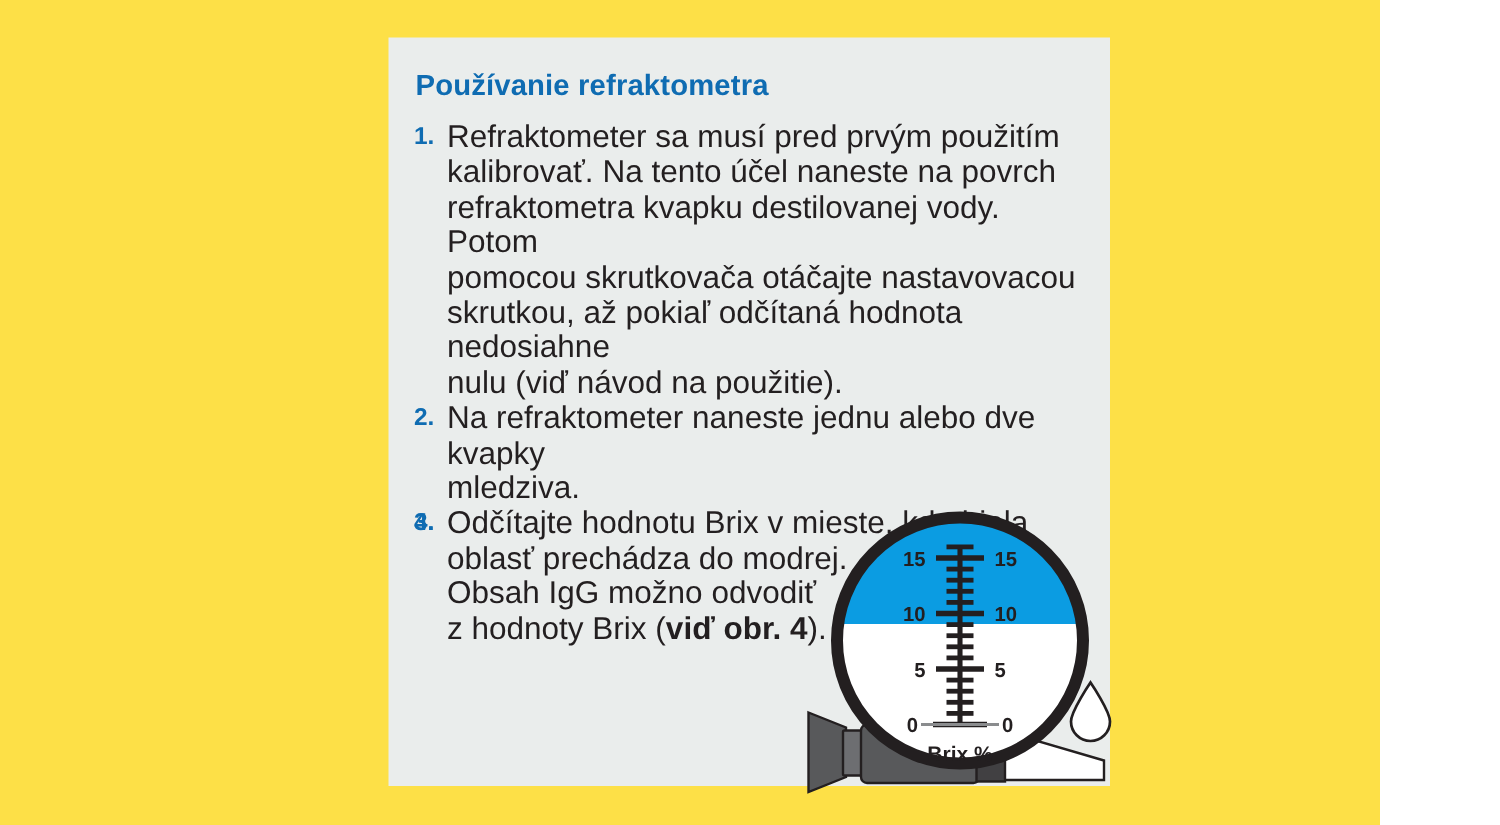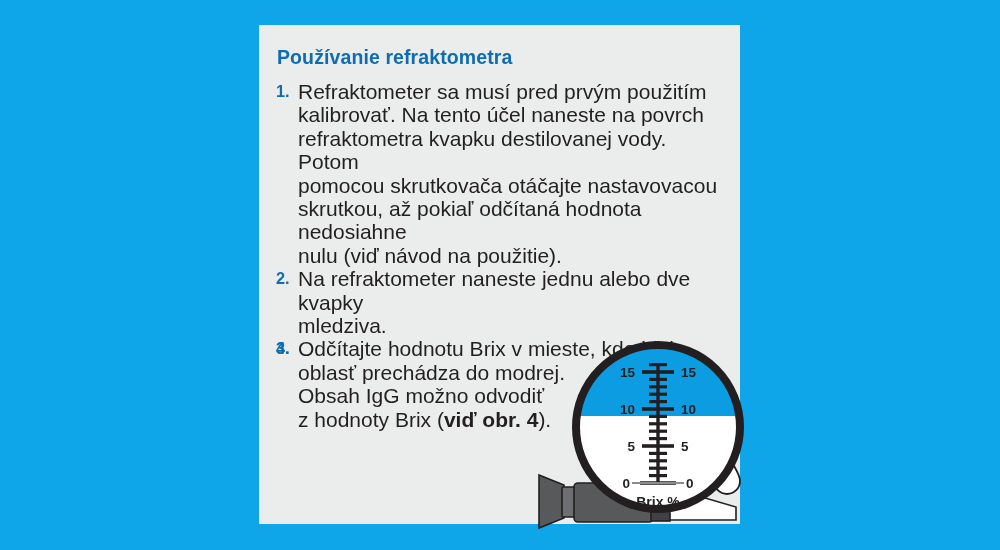--- a/index.html
+++ b/index.html
@@ -11,23 +11,23 @@
     width: 1000px;
     height: 550px;
     font-family: "Liberation Sans", sans-serif;
     overflow: hidden;
     position: relative;
   }
 
   #stage {
     position: absolute;
     left: 0; top: 0;
-    width: 1000px;
+    width: 920px;
     height: 550px;
-    background: #0ea5e9;
+    background: #fde047;
     text-decoration: underline;
   }
 
   
   .panel {
     position: absolute;
     left: 259px;
     top: 25px;
     width: 481px;
     height: 499px;
@@ -83,21 +83,21 @@
     position: absolute;
     left: 272px;
     top: 398px;
     width: 232px;
     height: 112px;
   }
 
   
   .scope {
     position: absolute;
-    left: 568px;
+    left: 550px;
     top: 337px;
     width: 180px;
     height: 180px;
   }
 </style>
 </head>
 <body>
 
 <div id="stage">
 

